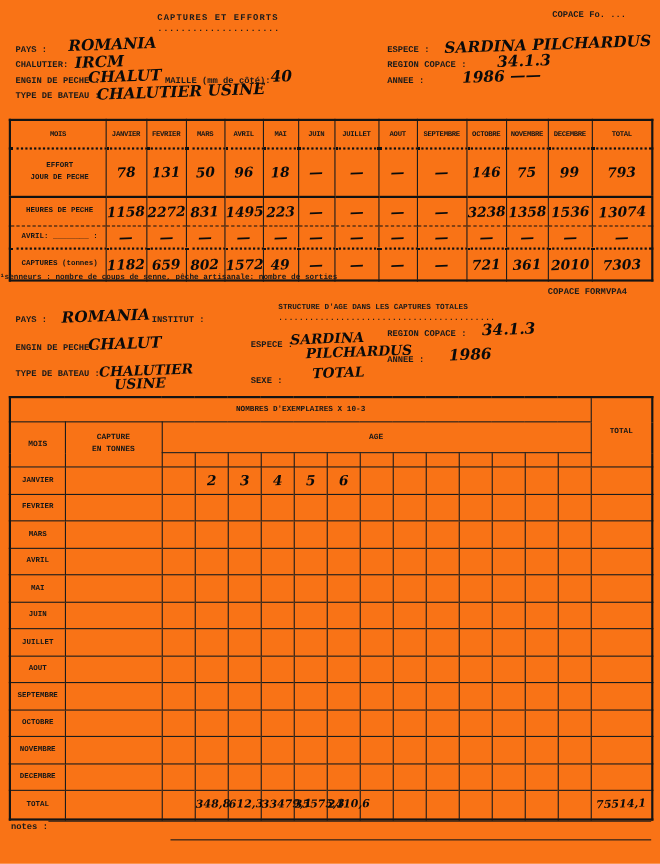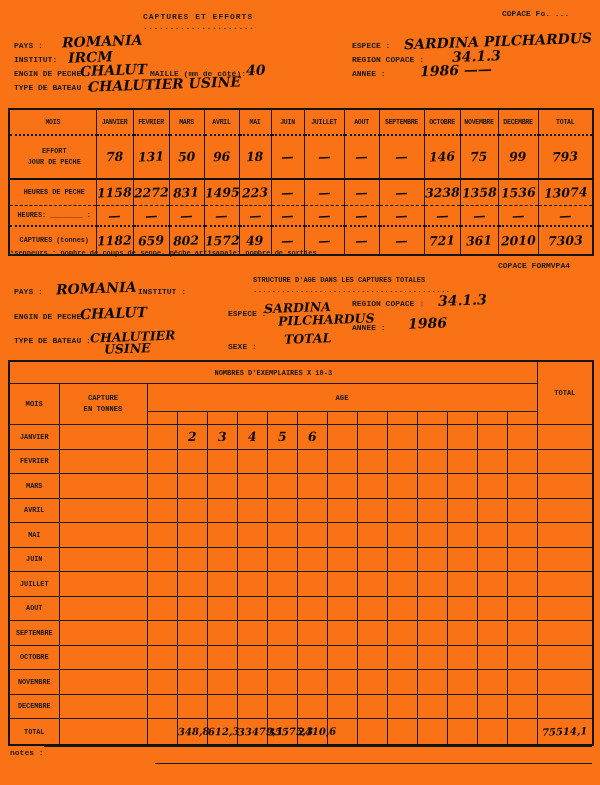--- a/index.html
+++ b/index.html
@@ -46,21 +46,21 @@
 
 <div class="page">
 
   <div class="abs tw" style="left:143px;top:12px;letter-spacing:1px;">CAPTURES ET EFFORTS</div>
   <div class="abs tw dots" style="left:143px;top:22px;">.....................</div>
   <div class="abs tw" style="left:502px;top:9px;">COPACE Fo.  ...</div>
 
   <div class="abs tw" style="left:14px;top:41px;">PAYS :</div>
   <span class="abs hw hw14" style="left:62px;top:33px;">ROMANIA</span>
 
-  <div class="abs tw" style="left:14px;top:55px;">INSTITUT:</div>
+  <div class="abs tw" style="left:14px;top:55px;">CHALUTIER:</div>
   <span class="abs hw hw14" style="left:68px;top:49px;">IRCM</span>
 
   <div class="abs tw" style="left:14px;top:69px;">ENGIN DE PECHE :</div>
   <span class="abs hw hw14" style="left:80px;top:62px;">CHALUT</span>
   <div class="abs tw" style="left:150px;top:69px;">MAILLE (mm de côté):</div>
   <span class="abs hw hw14" style="left:246px;top:62px;">40</span>
 
   <div class="abs tw" style="left:14px;top:83px;">TYPE DE BATEAU :</div>
   <span class="abs hw hw14" style="left:88px;top:76px;">CHALUTIER USINE</span>
 
@@ -134,21 +134,21 @@
           <td><span class="hw hw12">—</span></td>
           <td><span class="hw hw12">—</span></td>
           <td><span class="hw hw12">—</span></td>
           <td><span class="hw hw12">—</span></td>
           <td><span class="hw hw12">3238</span></td>
           <td><span class="hw hw12">1358</span></td>
           <td><span class="hw hw12">1536</span></td>
           <td><span class="hw hw12">13074</span></td>
         </tr>
         <tr class="t1r2">
-          <td class="rowlabel">HEURES: ________ :</td>
+          <td class="rowlabel">AVRIL: ________ :</td>
           <td><span class="hw hw12">—</span></td>
           <td><span class="hw hw12">—</span></td>
           <td><span class="hw hw12">—</span></td>
           <td><span class="hw hw12">—</span></td>
           <td><span class="hw hw12">—</span></td>
           <td><span class="hw hw12">—</span></td>
           <td><span class="hw hw12">—</span></td>
           <td><span class="hw hw12">—</span></td>
           <td><span class="hw hw12">—</span></td>
           <td><span class="hw hw12">—</span></td>
@@ -168,21 +168,21 @@
           <td><span class="hw hw12">—</span></td>
           <td><span class="hw hw12">—</span></td>
           <td><span class="hw hw12">721</span></td>
           <td><span class="hw hw12">361</span></td>
           <td><span class="hw hw12">2010</span></td>
           <td><span class="hw hw12">7303</span></td>
         </tr>
       </tbody>
   </table>
 
-  <div class="abs tw tw-sm" style="left:10px;top:249px;">¹senneurs : nombre de coups de senne, pêche artisanale: nombre de sorties</div>
+  <div class="abs tw tw-sm" style="left:0;top:249px;">¹senneurs : nombre de coups de senne, pêche artisanale: nombre de sorties</div>
 
   <div class="abs tw" style="left:498px;top:261px;">COPACE FORMVPA4</div>
   <div class="abs tw tw-sm" style="left:253px;top:276px;">STRUCTURE D'AGE DANS LES CAPTURES TOTALES</div>
   <div class="abs tw tw-sm dots" style="left:253px;top:286px;">..........................................</div>
 
   <div class="abs tw" style="left:14px;top:287px;">PAYS :</div>
   <span class="abs hw hw14" style="left:56px;top:280px;">ROMANIA</span>
   <div class="abs tw" style="left:138px;top:287px;">INSTITUT :</div>
   <span class="abs hw hw14" style="left:198px;top:281px;"></span>
 

